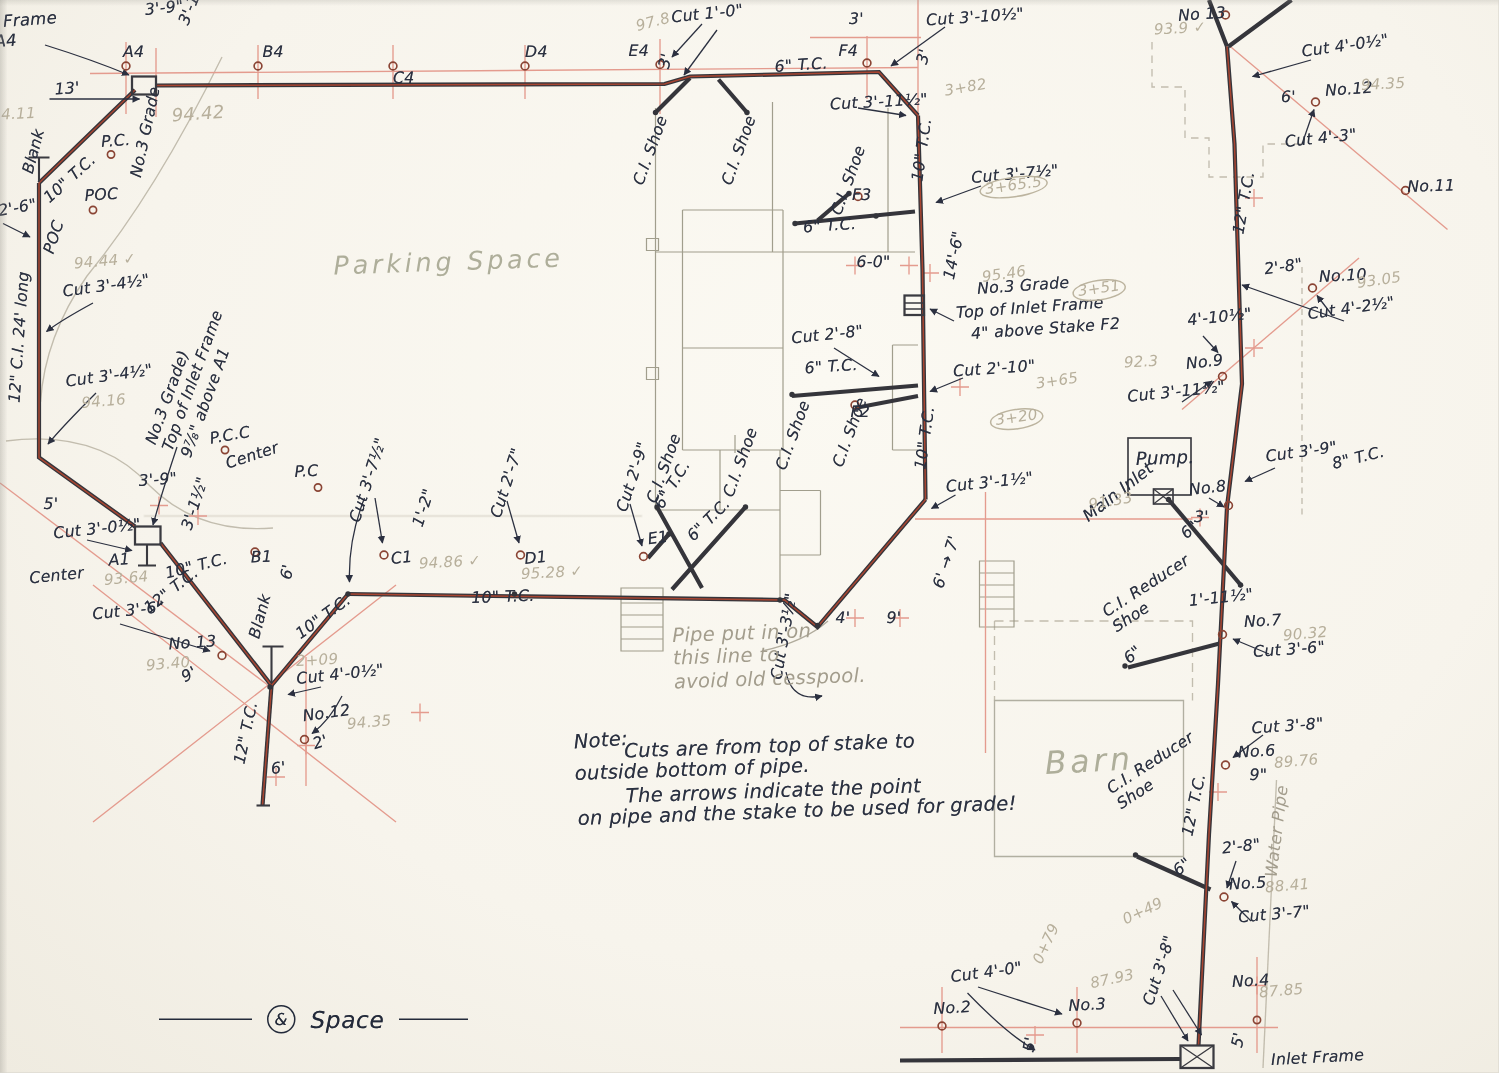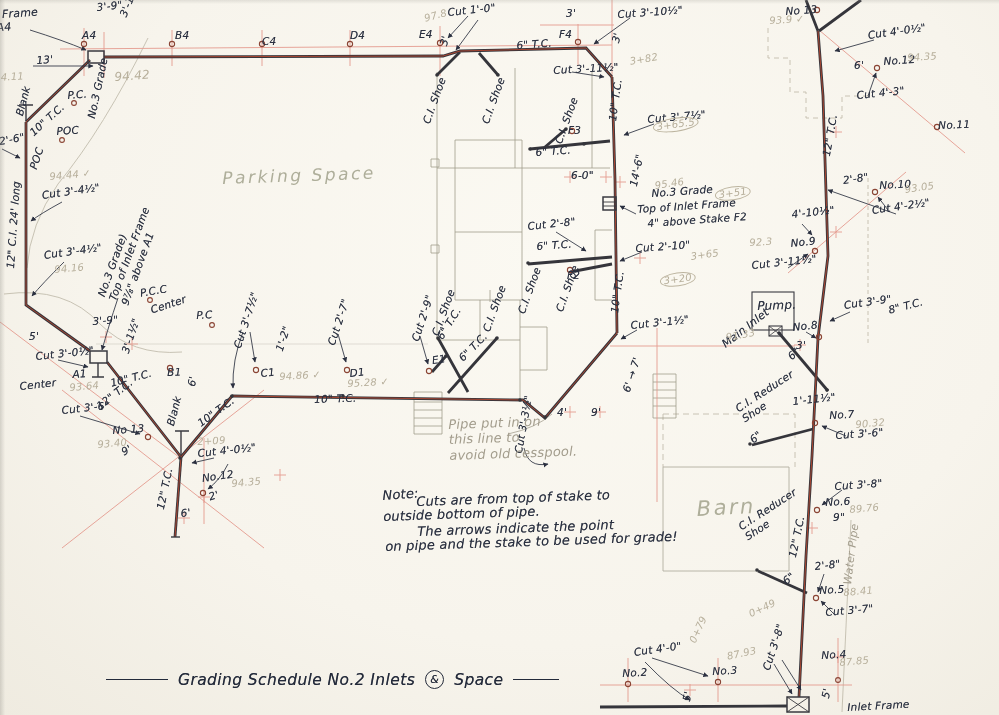--- a/index.html
+++ b/index.html
@@ -229,21 +229,21 @@
   </svg>
 
   <div id="anno">
       <div class="lbl ink" style="left: 96px; top: 1px; transform: rotate(-6deg);">3'-9"</div>
       <div class="lbl ink" style="left: -42px; top: 12px; font-size: 11px; transform: rotate(-4deg);">
         <div>of Inlet Frame</div>
         <div>below A4</div>
       </div>
       <div class="lbl ink" style="left: 82px; top: 29px;">A4</div>
       <div class="lbl ink" style="left: 175px; top: 29px;">B4</div>
-      <div class="lbl ink" style="left: 262px; top: 35px;">C4</div>
+      <div class="lbl ink" style="left: 262px; top: 46px;">C4</div>
       <div class="lbl ink" style="left: 350px; top: 29px;">D4</div>
       <div class="lbl ink" style="left: 419px; top: 28px;">E4</div>
       <div class="lbl ink" style="left: 559px; top: 28px;">F4</div>
       <div class="lbl ink" style="left: 117px; top: 14px; transform: rotate(-68deg);">3'-1½"</div>
       <div class="lbl ink" style="left: 36px; top: 54px; transform: rotate(-4deg);">13'</div>
       <div class="lbl ink" style="left: 447px; top: 6px; transform: rotate(-6deg);">Cut 1'-0"</div>
       <div class="lbl ink" style="left: 566px; top: 7px;">3'</div>
       <div class="lbl ink" style="left: 617px; top: 8px; transform: rotate(-4deg);">Cut 3'-10½"</div>
       <div class="lbl ink" style="left: 437px; top: 44px; transform: rotate(-75deg);">3'</div>
       <div class="lbl ink" style="left: 609px; top: 41px; transform: rotate(-75deg);">3'</div>
@@ -410,21 +410,20 @@
       <div class="lbl station circled" style="left: 714px; top: 189px; transform: rotate(-8deg);">3+51</div>
       <div class="lbl station" style="left: 690px; top: 251px; transform: rotate(-8deg);">3+65</div>
       <div class="lbl station circled" style="left: 659px; top: 275px; transform: rotate(-8deg);">3+20</div>
       <div class="lbl station" style="left: 654px; top: 180px; transform: rotate(-8deg);">95.46</div>
       <div class="lbl station" style="left: -6px; top: 72px; transform: rotate(-3deg);">94.11</div>
       <div class="lbl station" style="left: 423px; top: 13px; transform: rotate(-15deg);">97.8</div>
     </div>
 
   <div class="title-row">
     <span class="tdash l"></span>
-    <span>Grading Schedule No.2  Inlets</span>
     <span class="amp">&amp;</span>
     <span>Space</span>
     <span class="tdash r"></span>
   </div>
 
   <div class="edge-left"></div>
   <div class="edge-top"></div>
 </div>
 
 </body></html>

